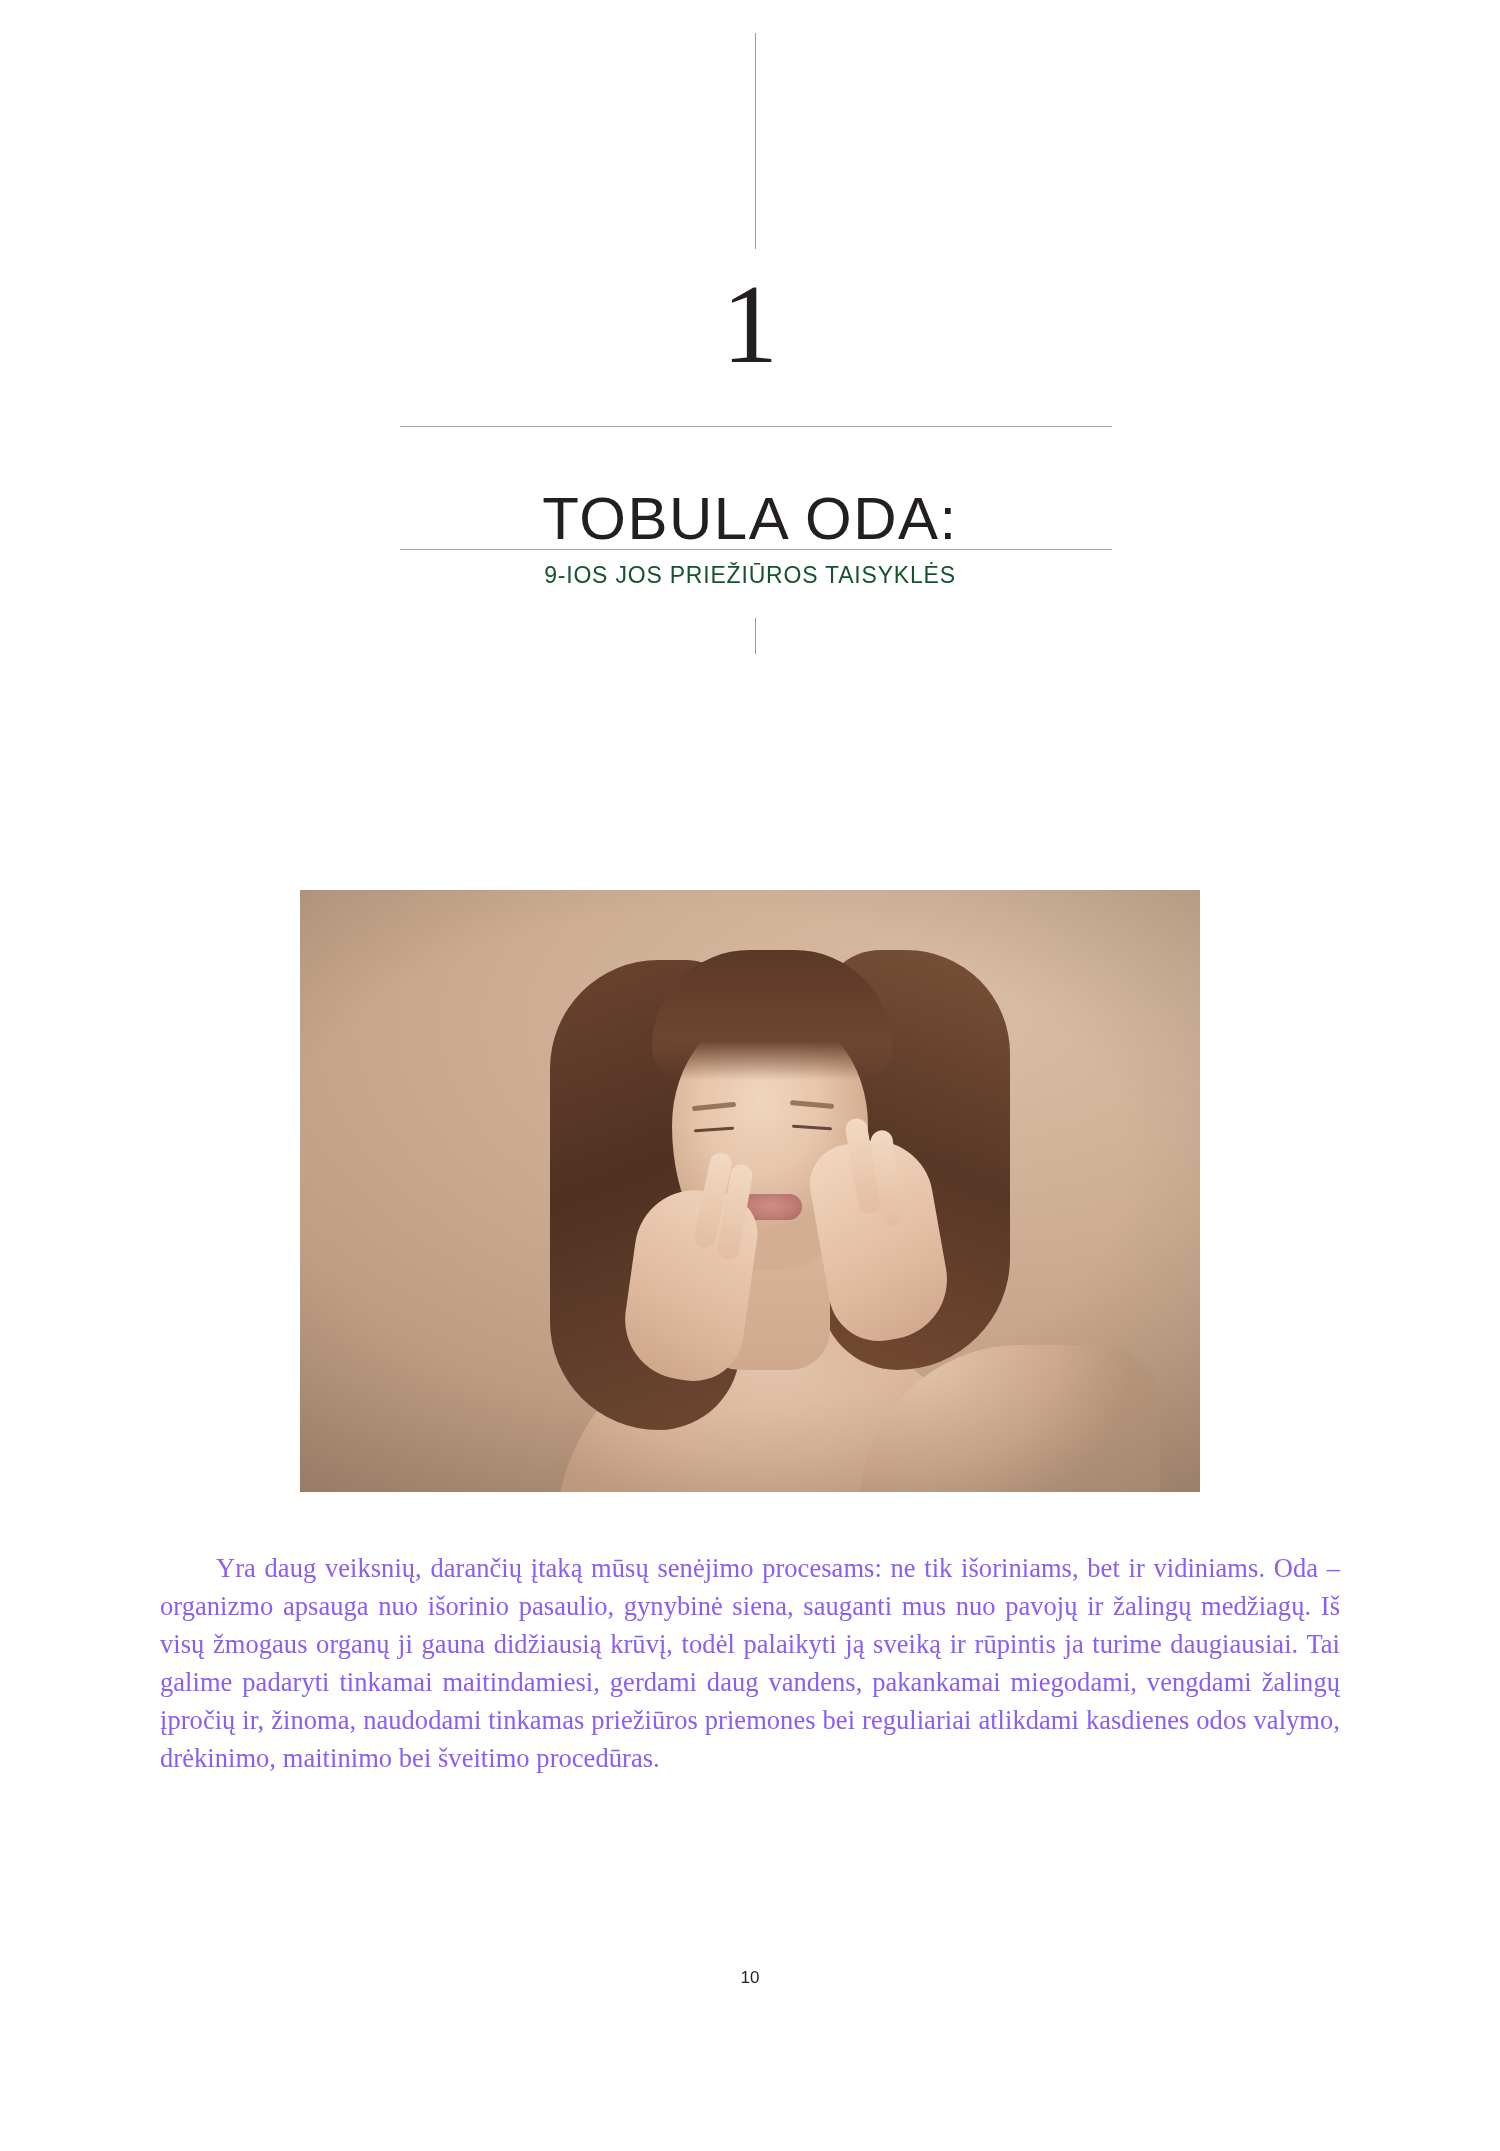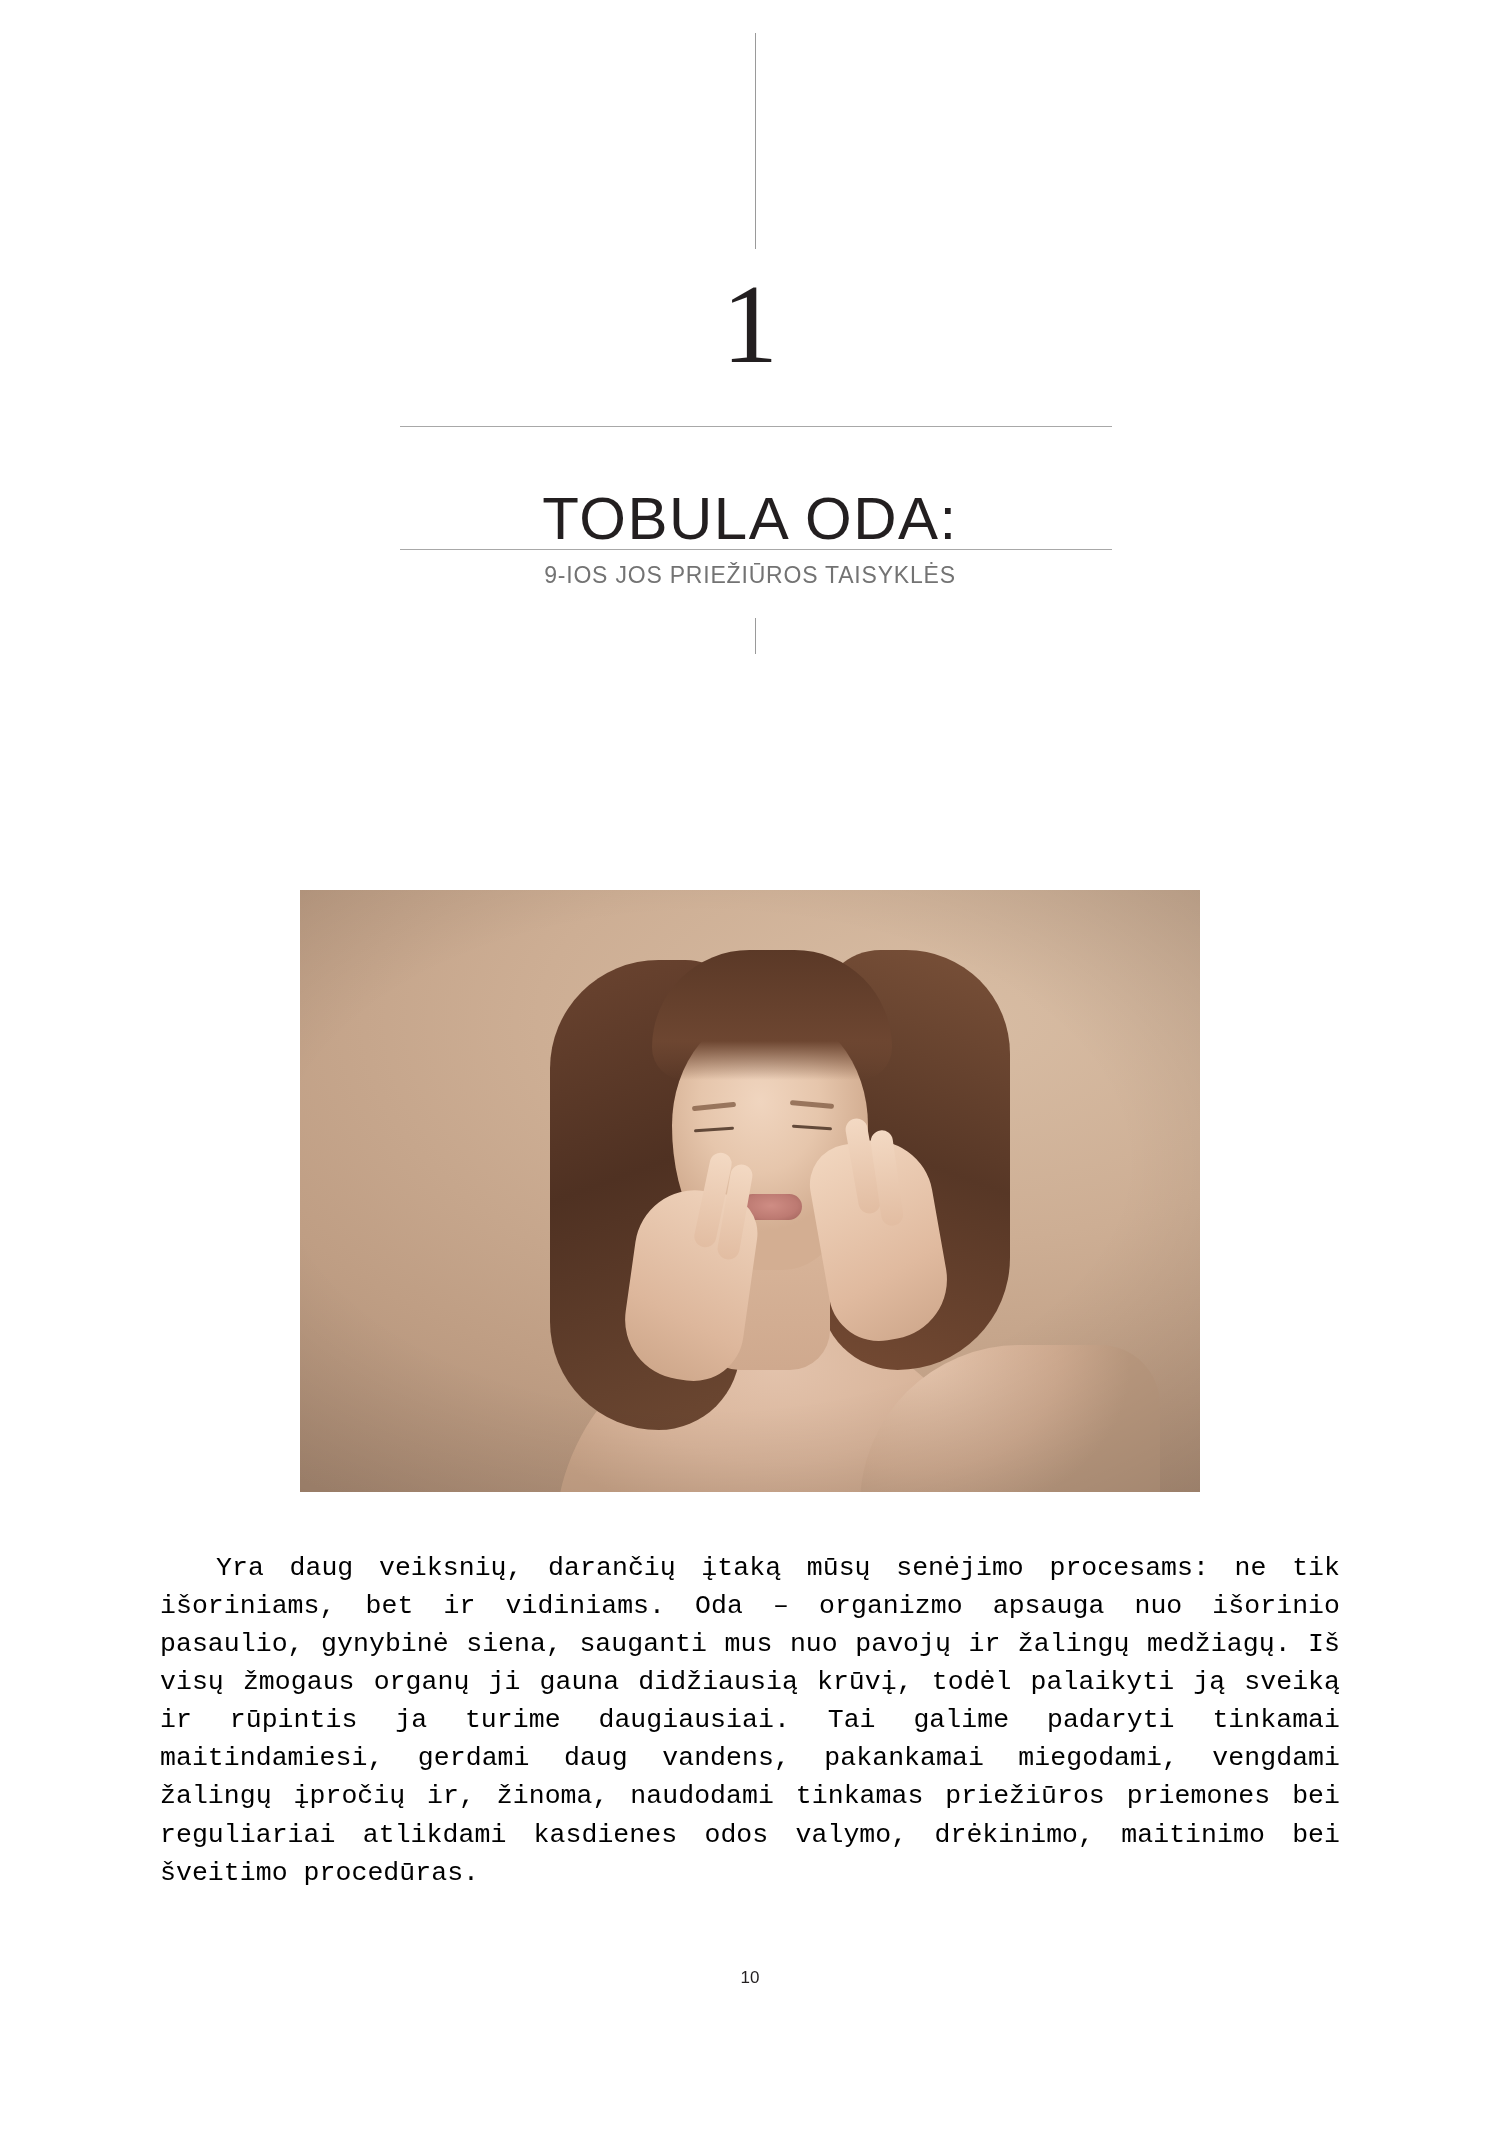--- a/index.html
+++ b/index.html
@@ -83,21 +83,21 @@
 
   
   .chapter-subtitle {
     position: absolute;
     left: 0;
     top: 562px;
     width: 1500px;
     text-align: center;
     font-size: 23px;
     letter-spacing: 0.8px;
-    color: #737373;
+    color: #14532d;
   }
 
   
   .mid-rule {
     position: absolute;
     left: 755px;
     top: 618px;
     width: 1px;
     height: 36px;
     background: #9a9a9a;
@@ -252,22 +252,22 @@
   
   .body-text {
     position: absolute;
     left: 160px;
     top: 1522px;
     width: 1180px;
     font-size: 26.5px;
     line-height: 1.44;
     text-align: justify;
     text-indent: 56px;
-    color: #000000;
-    font-family: Liberation Mono, monospace;
+    color: #8b5cf6;
+    font-family: Liberation Serif, serif;
     letter-spacing: 0.05px;
   }
 
   
   .page-number {
     position: absolute;
     left: 0;
     top: 1968px;
     width: 1500px;
     text-align: center;

